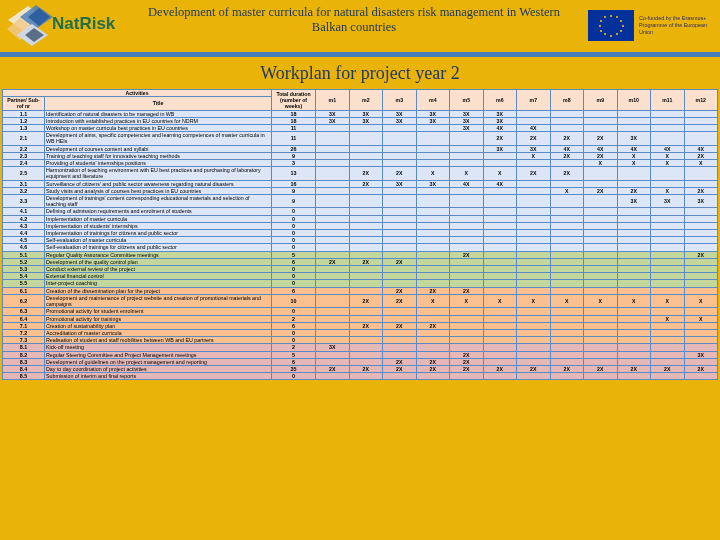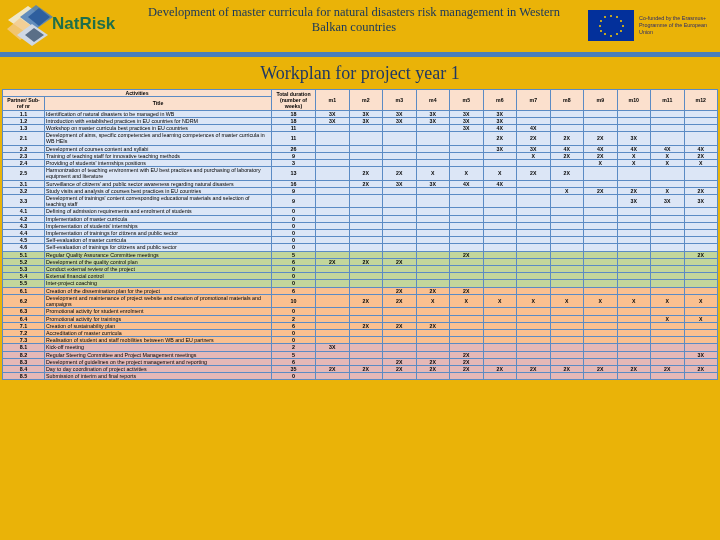--- a/index.html
+++ b/index.html
@@ -95,21 +95,21 @@
         <div class="eu-star" style="left:10.5px;top:15px"></div>
         <div class="eu-star" style="left:12px;top:10px"></div>
         <div class="eu-star" style="left:16px;top:6.5px"></div>
       </div>
       <div class="eu-text">Co-funded by the Erasmus+ Programme of the European Union</div>
     </div>
   </div>
 
   <div class="blue-bar"></div>
 
-  <div class="subtitle">Workplan for project year 1</div>
+  <div class="subtitle">Workplan for project year 2</div>
 
   <div class="tbl-wrap">
     <table class="wp">
       <colgroup>
         <col class="c-num">
           <col class="c-title">
           <col class="c-dur">
         <col class="c-m">
           <col class="c-m">
           <col class="c-m">

